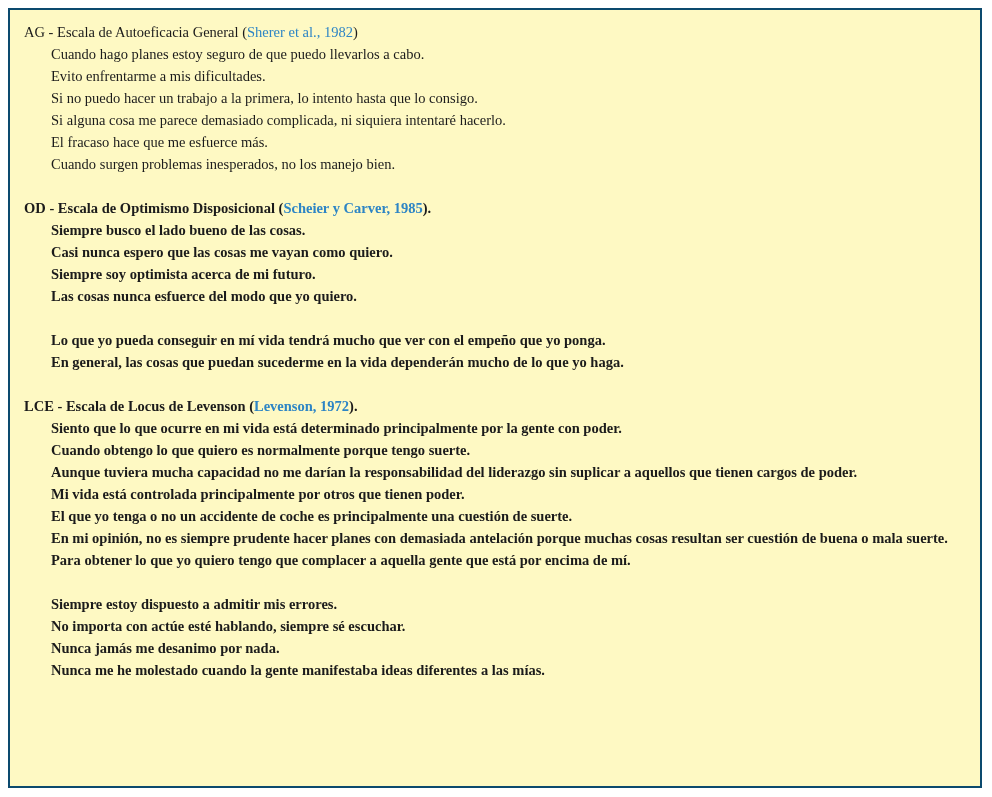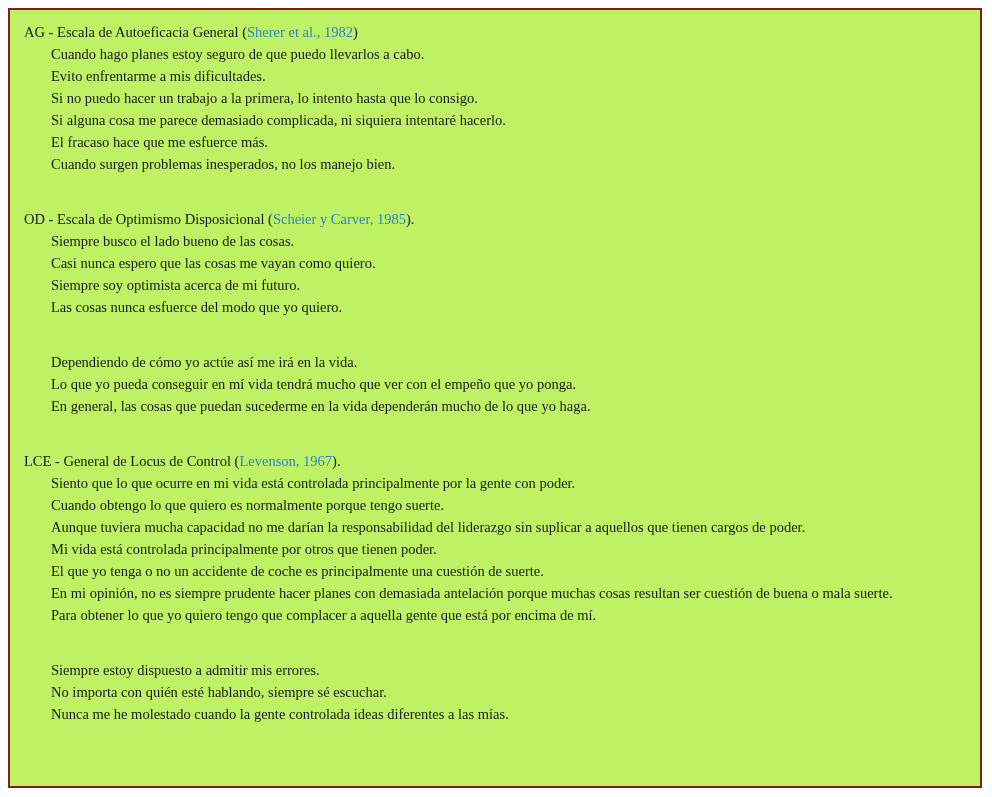--- a/index.html
+++ b/index.html
@@ -12,31 +12,31 @@
     width: 992px;
     height: 797px;
     box-sizing: border-box;
     padding: 8px 10px 9px 8px;
     background: #ffffff;
   }
   .frame {
     box-sizing: border-box;
     width: 100%;
     height: 100%;
-    border: 2px solid #7f1d1d;
-    background: #bef264;
+    border: 2px solid #0c4a6e;
+    background: #fef9c3;
     color: #1b1b1b;
     font-size: 14.5px;
     line-height: 22px;
     padding: 11px 18px 10px 14px;
     overflow: hidden;
   }
   p { margin: 0; }
   .section { margin: 0; }
-  .section + .section { margin-top: 33px; }
+  .section + .section { margin-top: 22px; font-weight: bold; }
   .heading { text-indent: 0; }
   .item { text-indent: 27px; }
   a.cite {
     color: #2d85c5;
     text-decoration: none;
     cursor: pointer;
   }
 </style>
 </head>
 <body>
@@ -56,36 +56,36 @@
 
     <div class="section">
       <p class="heading"><span>OD - Escala de Optimismo Disposicional (</span><a class="cite">Scheier y Carver, 1985</a><span>).</span></p>
       <p class="item">Siempre busco el lado bueno de las cosas.</p>
       <p class="item">Casi nunca espero que las cosas me vayan como quiero.</p>
       <p class="item">Siempre soy optimista acerca de mi futuro.</p>
       <p class="item">Las cosas nunca esfuerce del modo que yo quiero.</p>
     </div>
 
     <div class="section">
-      <p class="item">Dependiendo de cómo yo actúe así me irá en la vida.</p>
       <p class="item">Lo que yo pueda conseguir en mí vida tendrá mucho que ver con el empeño que yo ponga.</p>
       <p class="item">En general, las cosas que puedan sucederme en la vida dependerán mucho de lo que yo haga.</p>
     </div>
 
     <div class="section">
-      <p class="heading"><span>LCE - General de Locus de Control (</span><a class="cite">Levenson, 1967</a><span>).</span></p>
-      <p class="item">Siento que lo que ocurre en mi vida está controlada principalmente por la gente con poder.</p>
+      <p class="heading"><span>LCE - Escala de Locus de Levenson (</span><a class="cite">Levenson, 1972</a><span>).</span></p>
+      <p class="item">Siento que lo que ocurre en mi vida está determinado principalmente por la gente con poder.</p>
       <p class="item">Cuando obtengo lo que quiero es normalmente porque tengo suerte.</p>
       <p class="item">Aunque tuviera mucha capacidad no me darían la responsabilidad del liderazgo sin suplicar a aquellos que tienen cargos de poder.</p>
       <p class="item">Mi vida está controlada principalmente por otros que tienen poder.</p>
       <p class="item">El que yo tenga o no un accidente de coche es principalmente una cuestión de suerte.</p>
       <p class="item">En mi opinión, no es siempre prudente hacer planes con demasiada antelación porque muchas cosas resultan ser cuestión de buena o mala suerte.</p>
       <p class="item">Para obtener lo que yo quiero tengo que complacer a aquella gente que está por encima de mí.</p>
     </div>
 
     <div class="section">
       <p class="item">Siempre estoy dispuesto a admitir mis errores.</p>
-      <p class="item">No importa con quién esté hablando, siempre sé escuchar.</p>
-      <p class="item">Nunca me he molestado cuando la gente controlada ideas diferentes a las mías.</p>
+      <p class="item">No importa con actúe esté hablando, siempre sé escuchar.</p>
+      <p class="item">Nunca jamás me desanimo por nada.</p>
+      <p class="item">Nunca me he molestado cuando la gente manifestaba ideas diferentes a las mías.</p>
     </div>
 
   </div>
 </div>
 
 </body></html>

